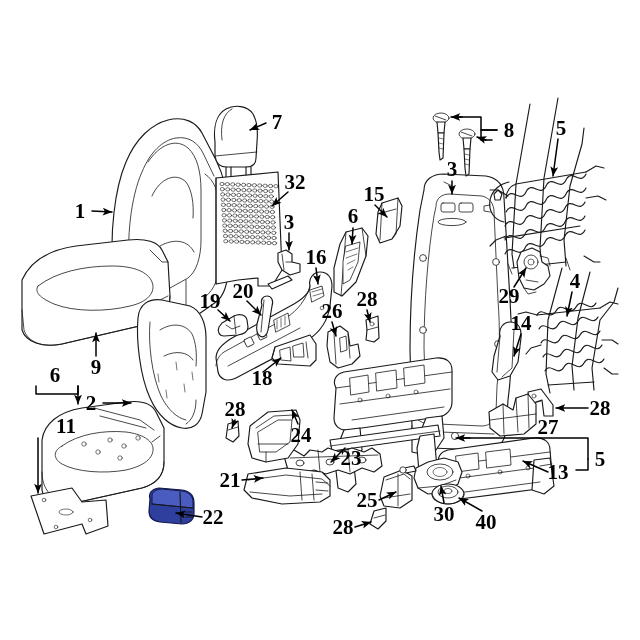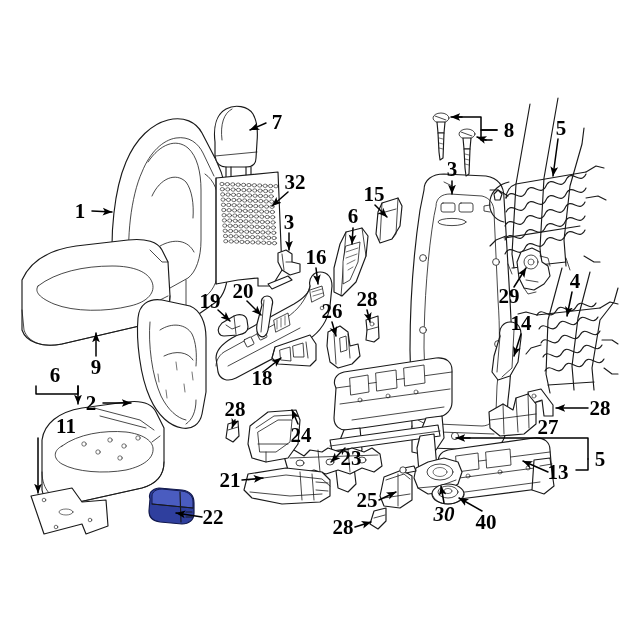--- a/index.html
+++ b/index.html
@@ -627,18 +627,18 @@
       <div class="cnum" style="left: 351px; top: 458px;">23</div>
       <div class="cnum" style="left: 301px; top: 435px;">24</div>
       <div class="cnum" style="left: 367px; top: 500px;">25</div>
       <div class="cnum" style="left: 332px; top: 311px; text-align: center;">26</div>
       <div class="cnum" style="left: 548px; top: 427px; text-align: center;">27</div>
       <div class="cnum" style="left: 367px; top: 299px;">28</div>
       <div class="cnum" style="left: 235px; top: 409px;">28</div>
       <div class="cnum" style="left: 343px; top: 527px;">28</div>
       <div class="cnum" style="left: 600px; top: 408px;">28</div>
       <div class="cnum" style="left: 509px; top: 296px; text-align: right;">29</div>
-      <div class="cnum" style="left: 444px; top: 514px; font-style: italic;">30</div>
+      <div class="cnum" style="left: 444px; top: 514px;">30</div>
       <div class="cnum" style="left: 486px; top: 522px;">40</div>
       <div class="cnum" style="left: 295px; top: 182px;">32</div>
     </div>
 
 </div>
 
 </body></html>

